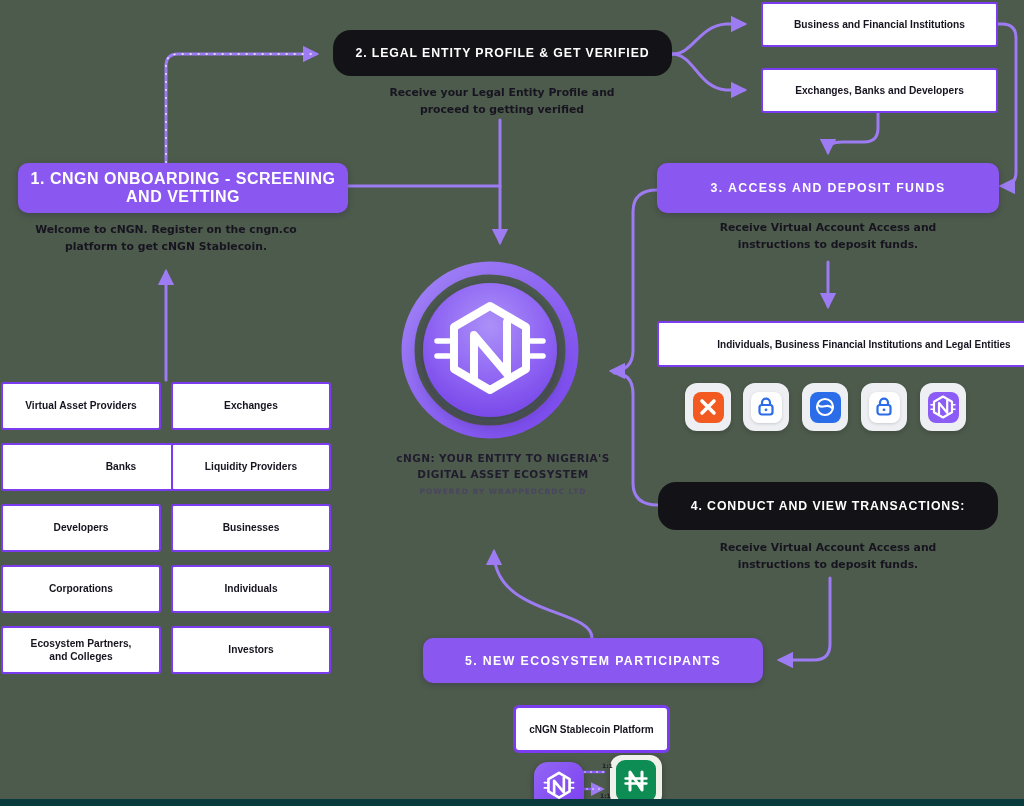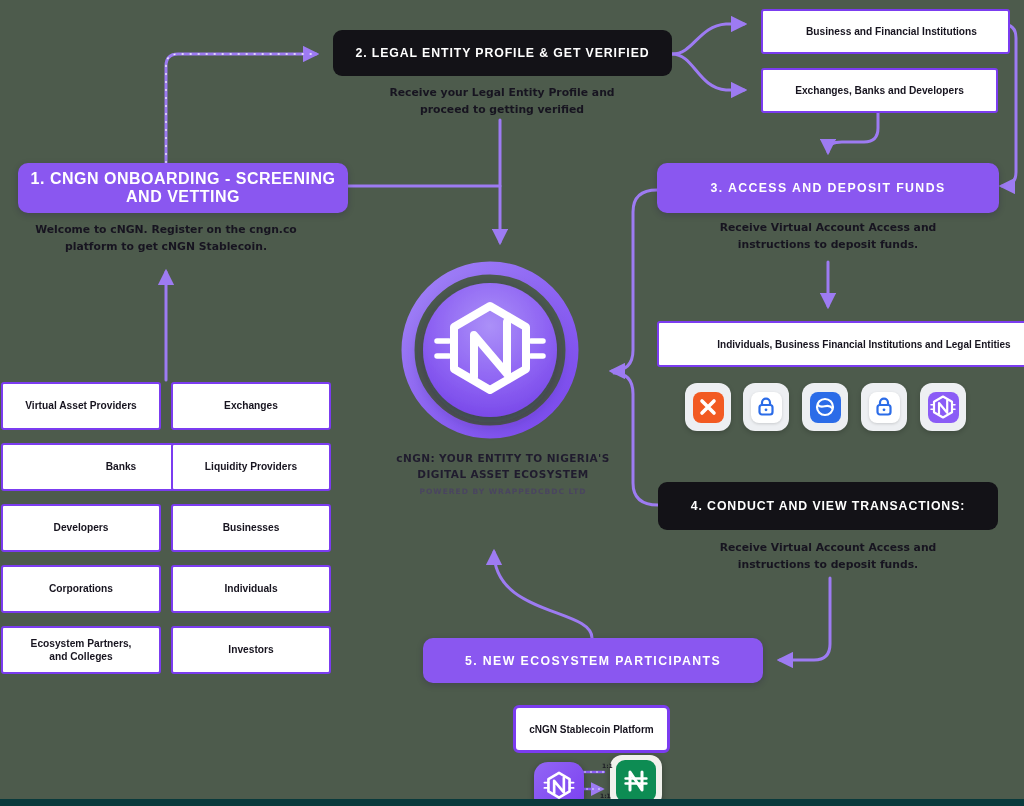--- a/index.html
+++ b/index.html
@@ -3,21 +3,21 @@
 <meta charset="utf-8">
 <style>
   html,body{margin:0;padding:0;background:#4d5b4c;}
   .stage{position:relative;width:1024px;height:806px;background:#4d5b4c;overflow:hidden;
          font-family:"Liberation Sans",sans-serif;}
   svg.overlay{position:absolute;left:0;top:0;pointer-events:none;z-index:1;}
   .pill{position:absolute;z-index:2;background:#8a57f0;border-radius:10px;color:#fff;
         font-weight:bold;display:flex;align-items:center;justify-content:center;
         letter-spacing:1.4px;font-size:12.3px;text-align:center;
         box-shadow:0 2px 6px rgba(30,15,70,.25);}
-  .dark{position:absolute;z-index:2;background:#131217;border-radius:9px;color:#fff;
+  .dark{position:absolute;z-index:2;background:#131217;border-radius:18px;color:#fff;
         font-weight:bold;display:flex;align-items:center;justify-content:center;
         letter-spacing:.9px;font-size:12.3px;text-align:center;}
   .wbox{position:absolute;z-index:2;background:#ffffff;border:2px solid #7b3cf0;border-radius:3px;
         color:#17141f;font-weight:bold;font-size:10.2px;display:flex;align-items:center;
         justify-content:center;text-align:center;line-height:1.3;white-space:pre-line;}
   .wbox::after{content:"";position:absolute;left:3px;right:3px;top:1px;
         border-top:2px dotted rgba(255,255,255,.95);}
   .cap{position:absolute;z-index:2;color:#171420;font-weight:bold;font-size:10.8px;
        text-align:center;line-height:1.6;font-family:"DejaVu Sans",sans-serif;}
   .tagline{position:absolute;z-index:2;color:#201c2e;font-weight:bold;font-size:10.5px;
@@ -104,21 +104,21 @@
   </svg>
 
   <div class="dark" style="left:333px;top:30px;width:339px;height:46px;">
     <span>2. LEGAL ENTITY PROFILE &amp; GET VERIFIED</span>
   </div>
   <div class="cap" style="left:352px;top:84px;width:300px;">
     <div>Receive your Legal Entity Profile and</div>
     <div>proceed to getting verified</div>
   </div>
 
-  <div class="wbox" style="left:761px;top:9px;width:233px;height:41px;padding-left:12px;">
+  <div class="wbox" style="left:761px;top:2px;width:233px;height:41px;">
     <span>Business and Financial Institutions</span>
   </div>
   <div class="wbox" style="left:761px;top:68px;width:233px;height:41px;">
     <span>Exchanges, Banks and Developers</span>
   </div>
 
   <div class="pill" style="left:18px;top:163px;width:330px;height:50px;letter-spacing:.5px;font-size:16px;">
     <span>1. CNGN ONBOARDING - SCREENING AND VETTING</span>
   </div>
   <div class="cap" style="left:6px;top:221px;width:320px;">

